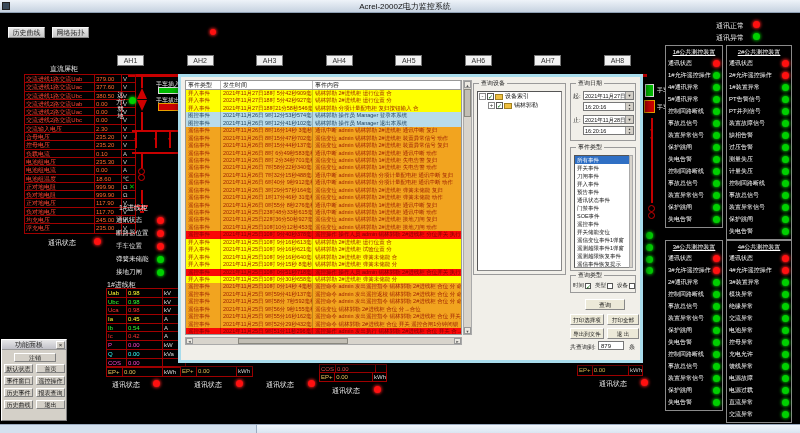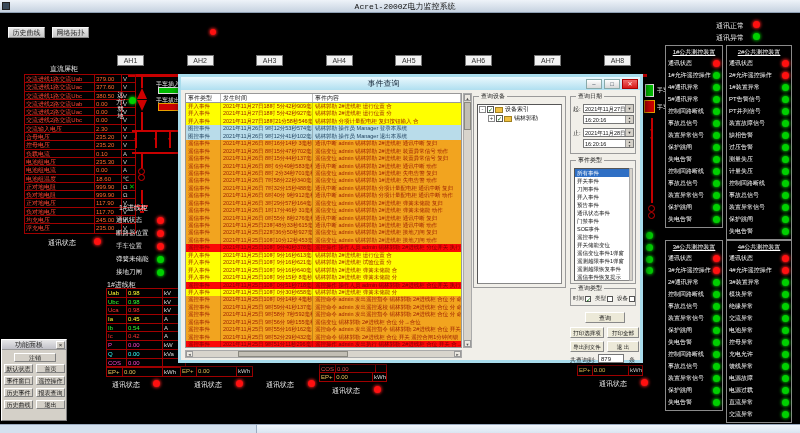--- a/index.html
+++ b/index.html
@@ -5,21 +5,21 @@
   * { margin:0; padding:0; box-sizing:border-box; }
   body { background:#222; font-family:"Liberation Sans", sans-serif; }
   .screen { position:relative; width:800px; height:433px; background:#000; overflow:hidden; margin:0 auto; }
   .abs { position:absolute; }
   .txt { color:#e8e8e8; white-space:nowrap; }
   .dot { display:inline-block; width:7px; height:7px; border-radius:50%; }
   .dot.red { background:#ff1010; box-shadow:0 0 3px 1px rgba(255,30,30,.8); }
   .dot.green { background:#00d000; box-shadow:0 0 3px 1px rgba(0,220,0,.7); }
 
   
-  .topbar { left:0; top:0; width:800px; height:13px; background:linear-gradient(#eef3f9,#c6d2e0); border-bottom:1px solid #8fa0b4; display:flex; align-items:center;font-family:Liberation Mono, monospace; }
+  .topbar { left:0; top:0; width:800px; height:13px; background:linear-gradient(#eef3f9,#c6d2e0); border-bottom:1px solid #8fa0b4; display:flex; align-items:center; }
   .topbar .app-icon { width:8px; height:8px; margin-left:2px; background:#3a4a5a; border:1px solid #222; }
   .topbar .app-title { flex:1; text-align:center; font-size:8px; color:#111; }
 
   
   .taskbar { left:0; top:424px; width:800px; height:9px; background:linear-gradient(#f2f7fc,#d9e5f1); border-top:1px solid #9aabc0; }
   .taskbar .task-btn { position:absolute; left:0; top:0; width:257px; height:8px; background:#d4e1ef; border-right:1px solid #9aabc0; }
 
   .toolbtn { background:linear-gradient(#e8e8e8,#c8c8c8); border:1px solid #888; border-top-color:#f8f8f8; border-left-color:#f8f8f8; color:#222; font-size:7px; text-align:center; line-height:9px; }
   .main-title { color:#c80000; font-size:19px; font-weight:bold; letter-spacing:1px; }
 
@@ -786,26 +786,20 @@
         </div>
 
         <div class="p-row">
           <span class="lbl">交流异常</span>
           <span class="dot green"></span>
         </div>
       </div>
   </div>
 
   <div class="abs dialog">
-    <div class="dlg-titlebar">
-      <span class="t">事件查询</span>
-      <span class="dlg-btn">–</span>
-      <span class="dlg-btn">□</span>
-      <span class="dlg-btn close">✕</span>
-    </div>
     <div class="dlg-body">
 
       <div class="ev-table">
         <div class="ev-head">
           <div class="ev-c1">事件类型</div>
           <div class="ev-c2">发生时间</div>
           <div class="ev-c3">事件内容</div>
         </div>
         <div>
 

